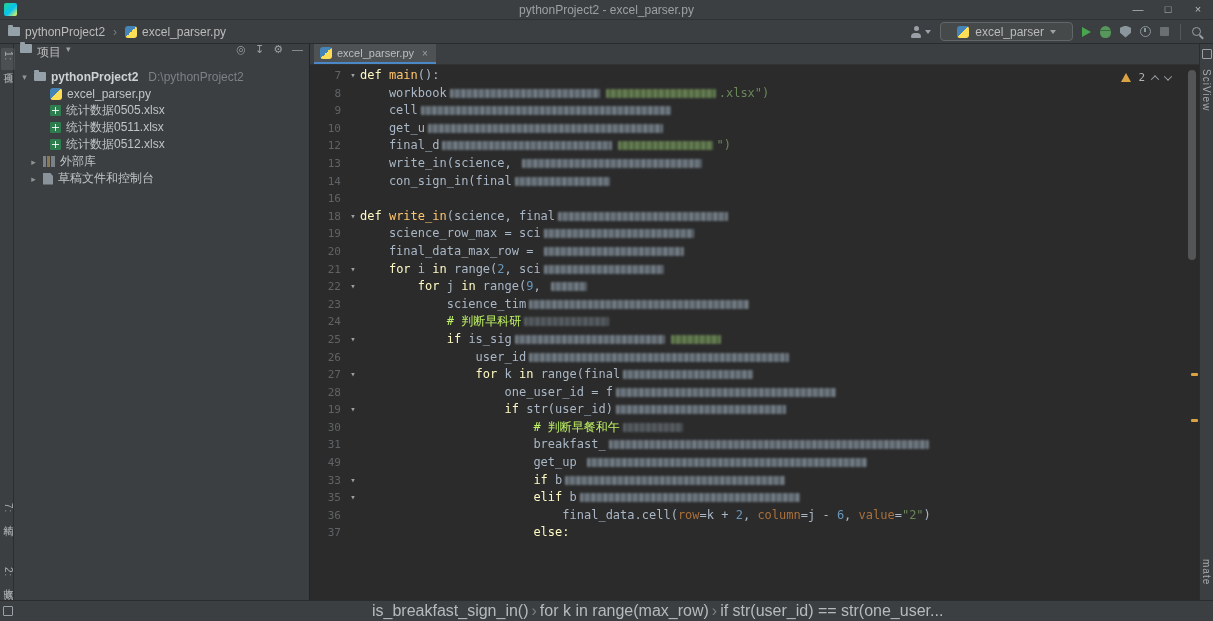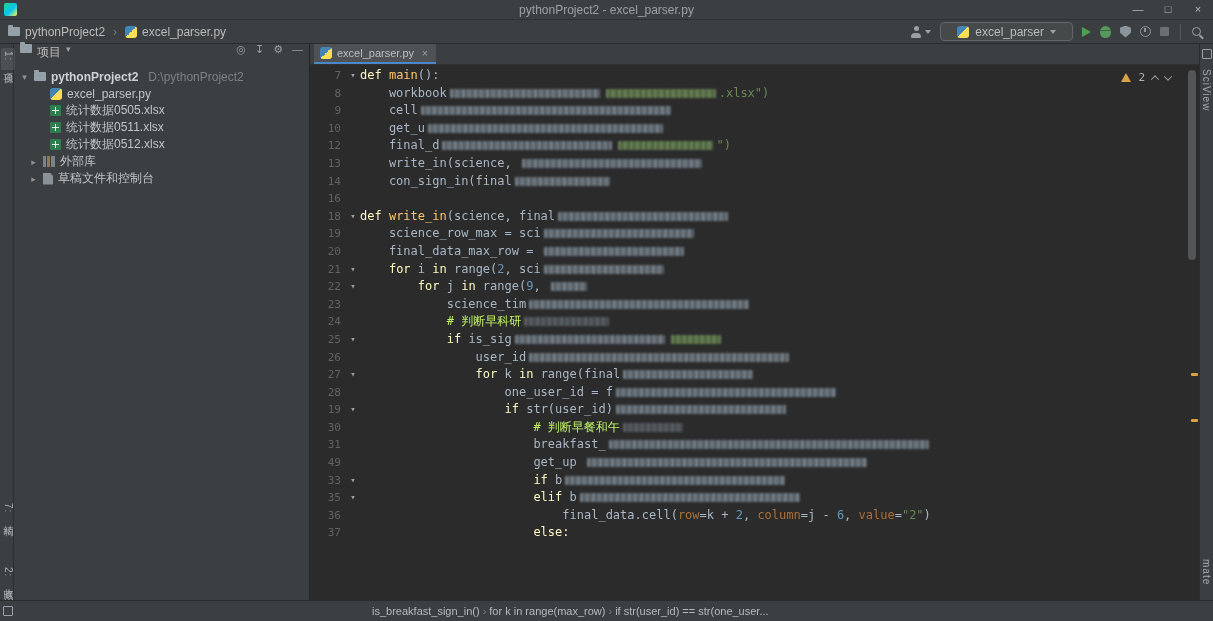--- a/index.html
+++ b/index.html
@@ -94,21 +94,21 @@
   .rd-c{opacity:.45}
   .inspect{position:absolute;top:6px;right:28px;display:flex;align-items:center;gap:7px;font-size:11px;color:#afb1b3}
   .warn-tri{width:0;height:0;border-left:5px solid transparent;border-right:5px solid transparent;border-bottom:9px solid #d9a343}
   .chev{width:6px;height:6px;border-right:1.5px solid #9aa0a5;border-bottom:1.5px solid #9aa0a5;display:inline-block}
   .chev-up{transform:rotate(-135deg) translate(-1px,-1px)}
   .chev-down{transform:rotate(45deg) translate(-1px,-1px)}
   .scrollbar{position:absolute;top:5px;right:3px;width:8px;height:190px;background:rgba(190,195,200,.28);border-radius:4px}
   .stripe-mark{position:absolute;right:1px;width:7px;height:3px;background:#d9a343;border-radius:1px}
 
   
-  .bottombar{height:21px;background:#3c3f41;border-top:1px solid #2a2c2e;display:flex;align-items:center;font-size:11px;color:#b6babd;padding-left:372px;position:relative}
+  .bottombar{height:21px;background:#3c3f41;border-top:1px solid #2a2c2e;display:flex;align-items:center;font-size:16px;color:#b6babd;padding-left:372px;position:relative}
   .bb-corner{position:absolute;left:3px;top:5px}
   .bb-item{white-space:nowrap}
 </style>
 </head>
 <body>
 
 <div class="titlebar">
   <span class="logo"></span>
   <span class="wintitle">pythonProject2 - excel_parser.py</span>
   <span class="winbtns">

